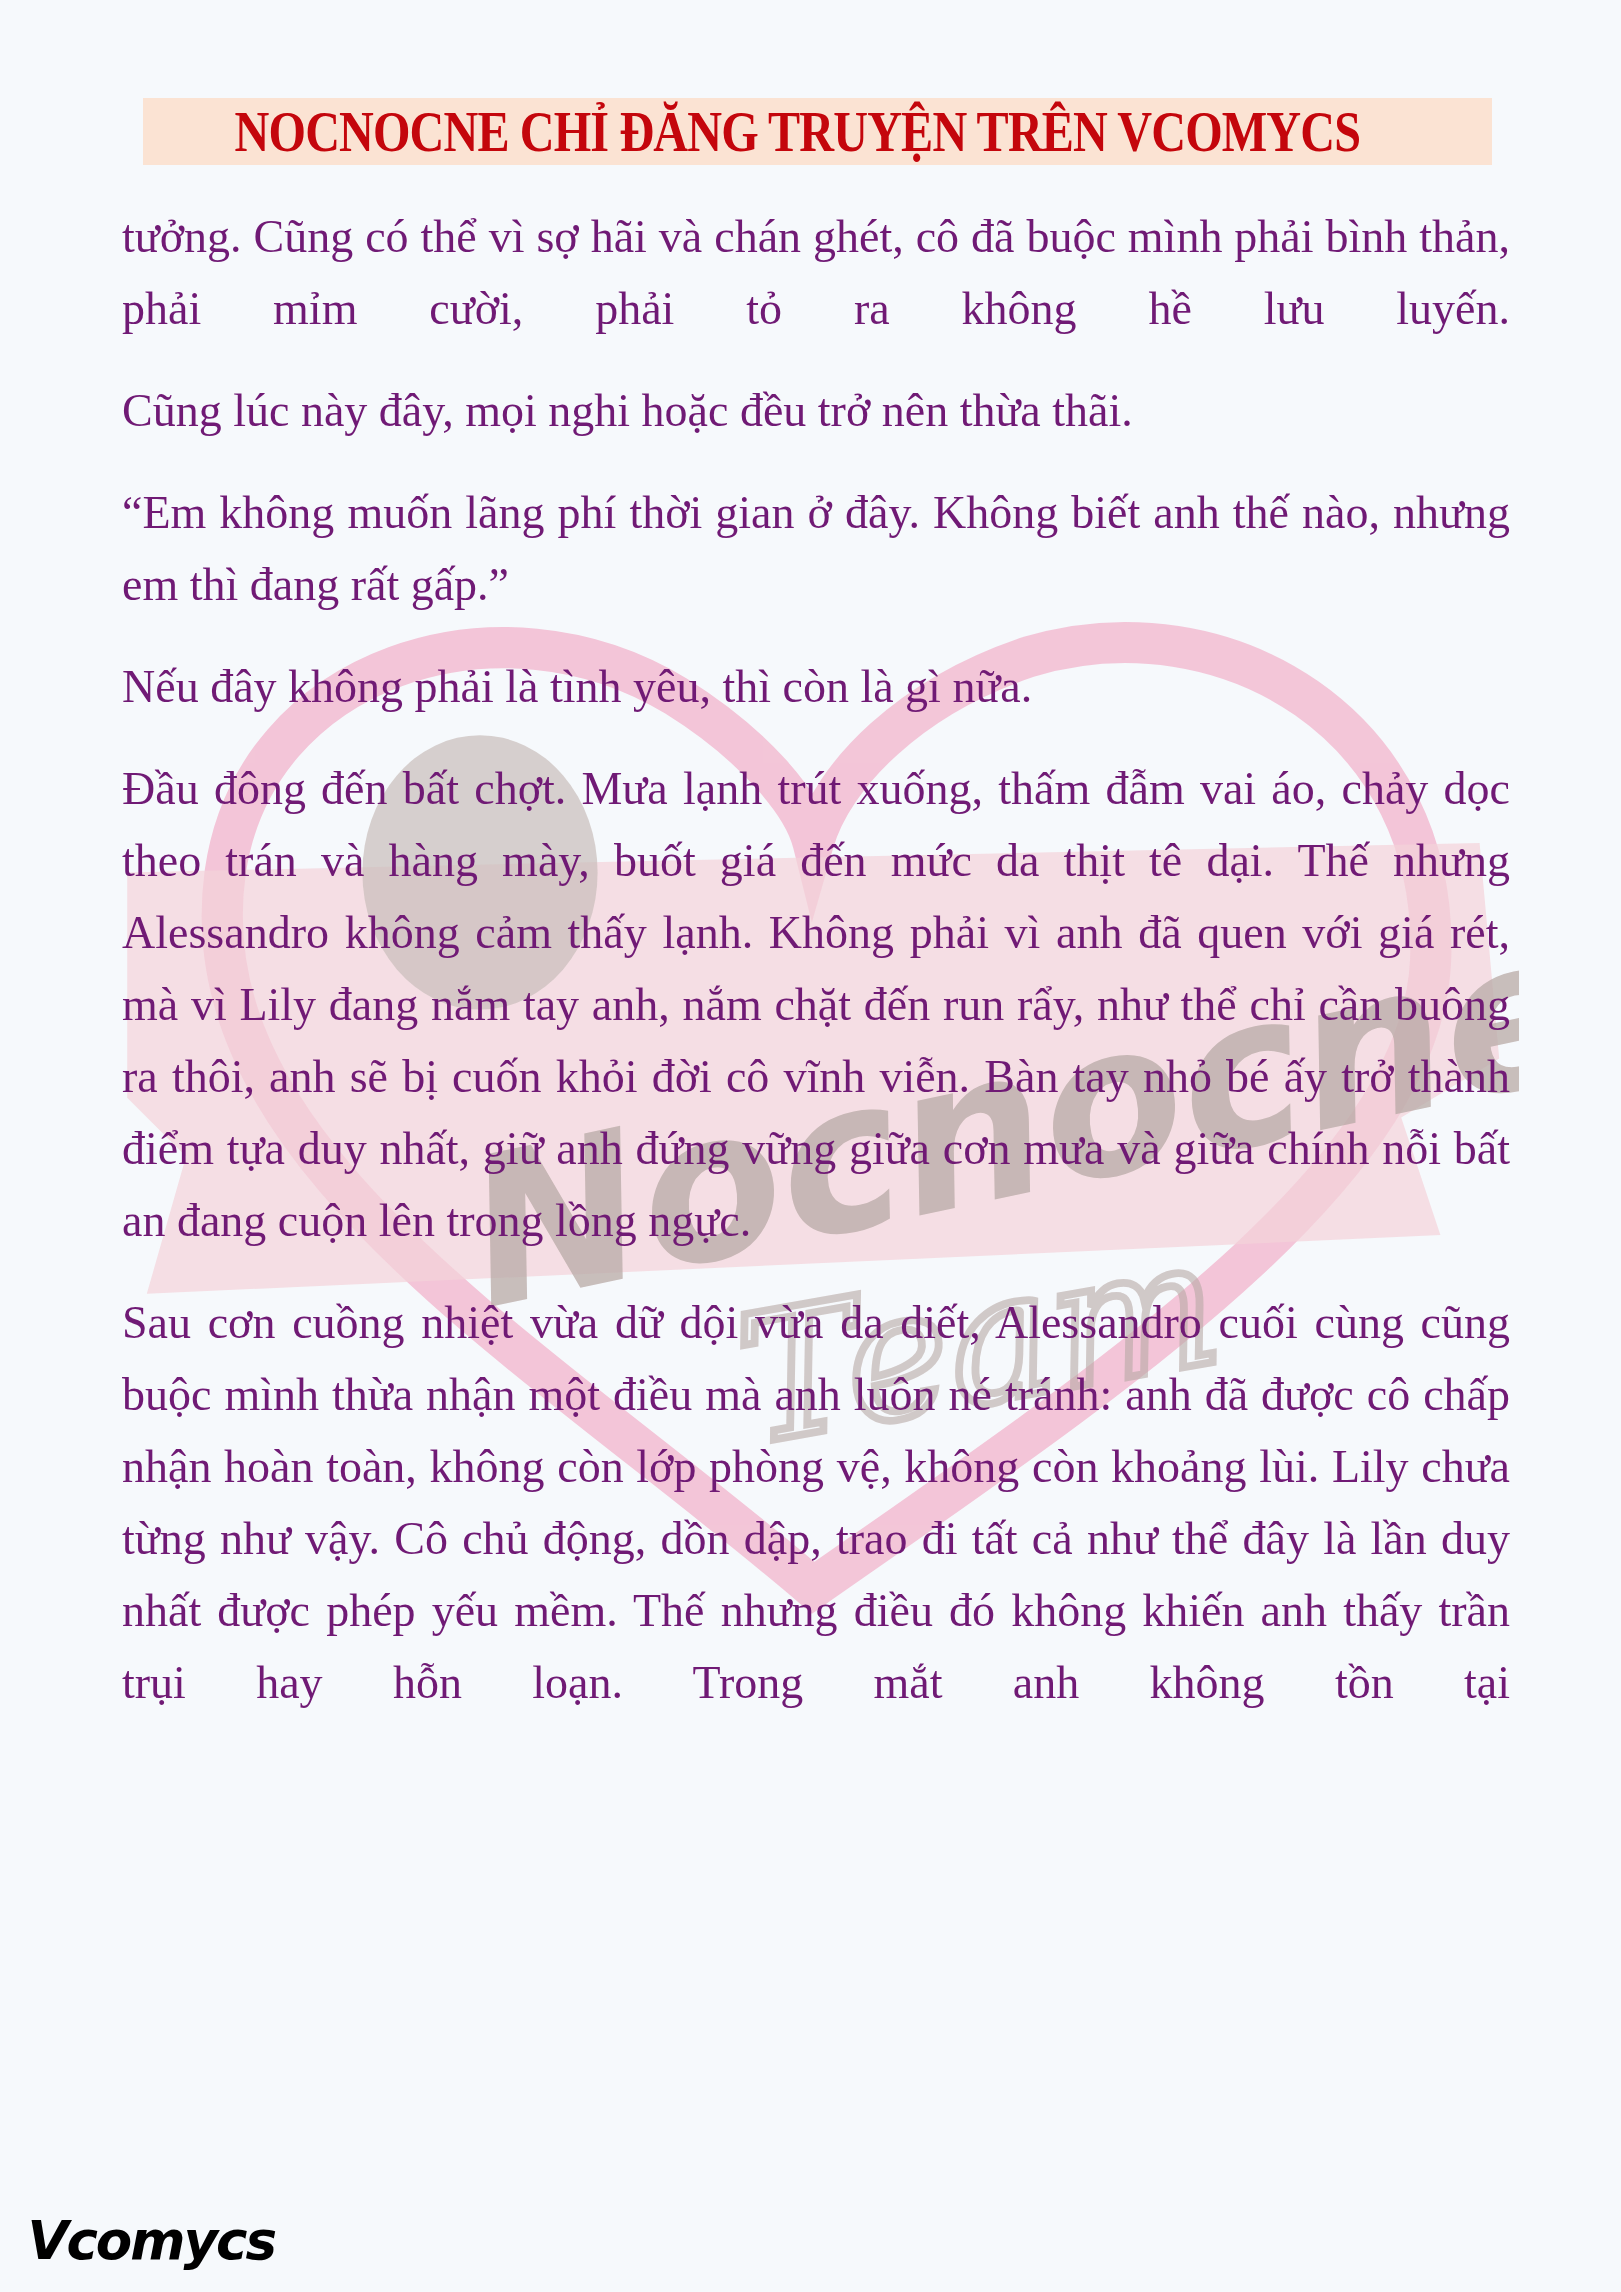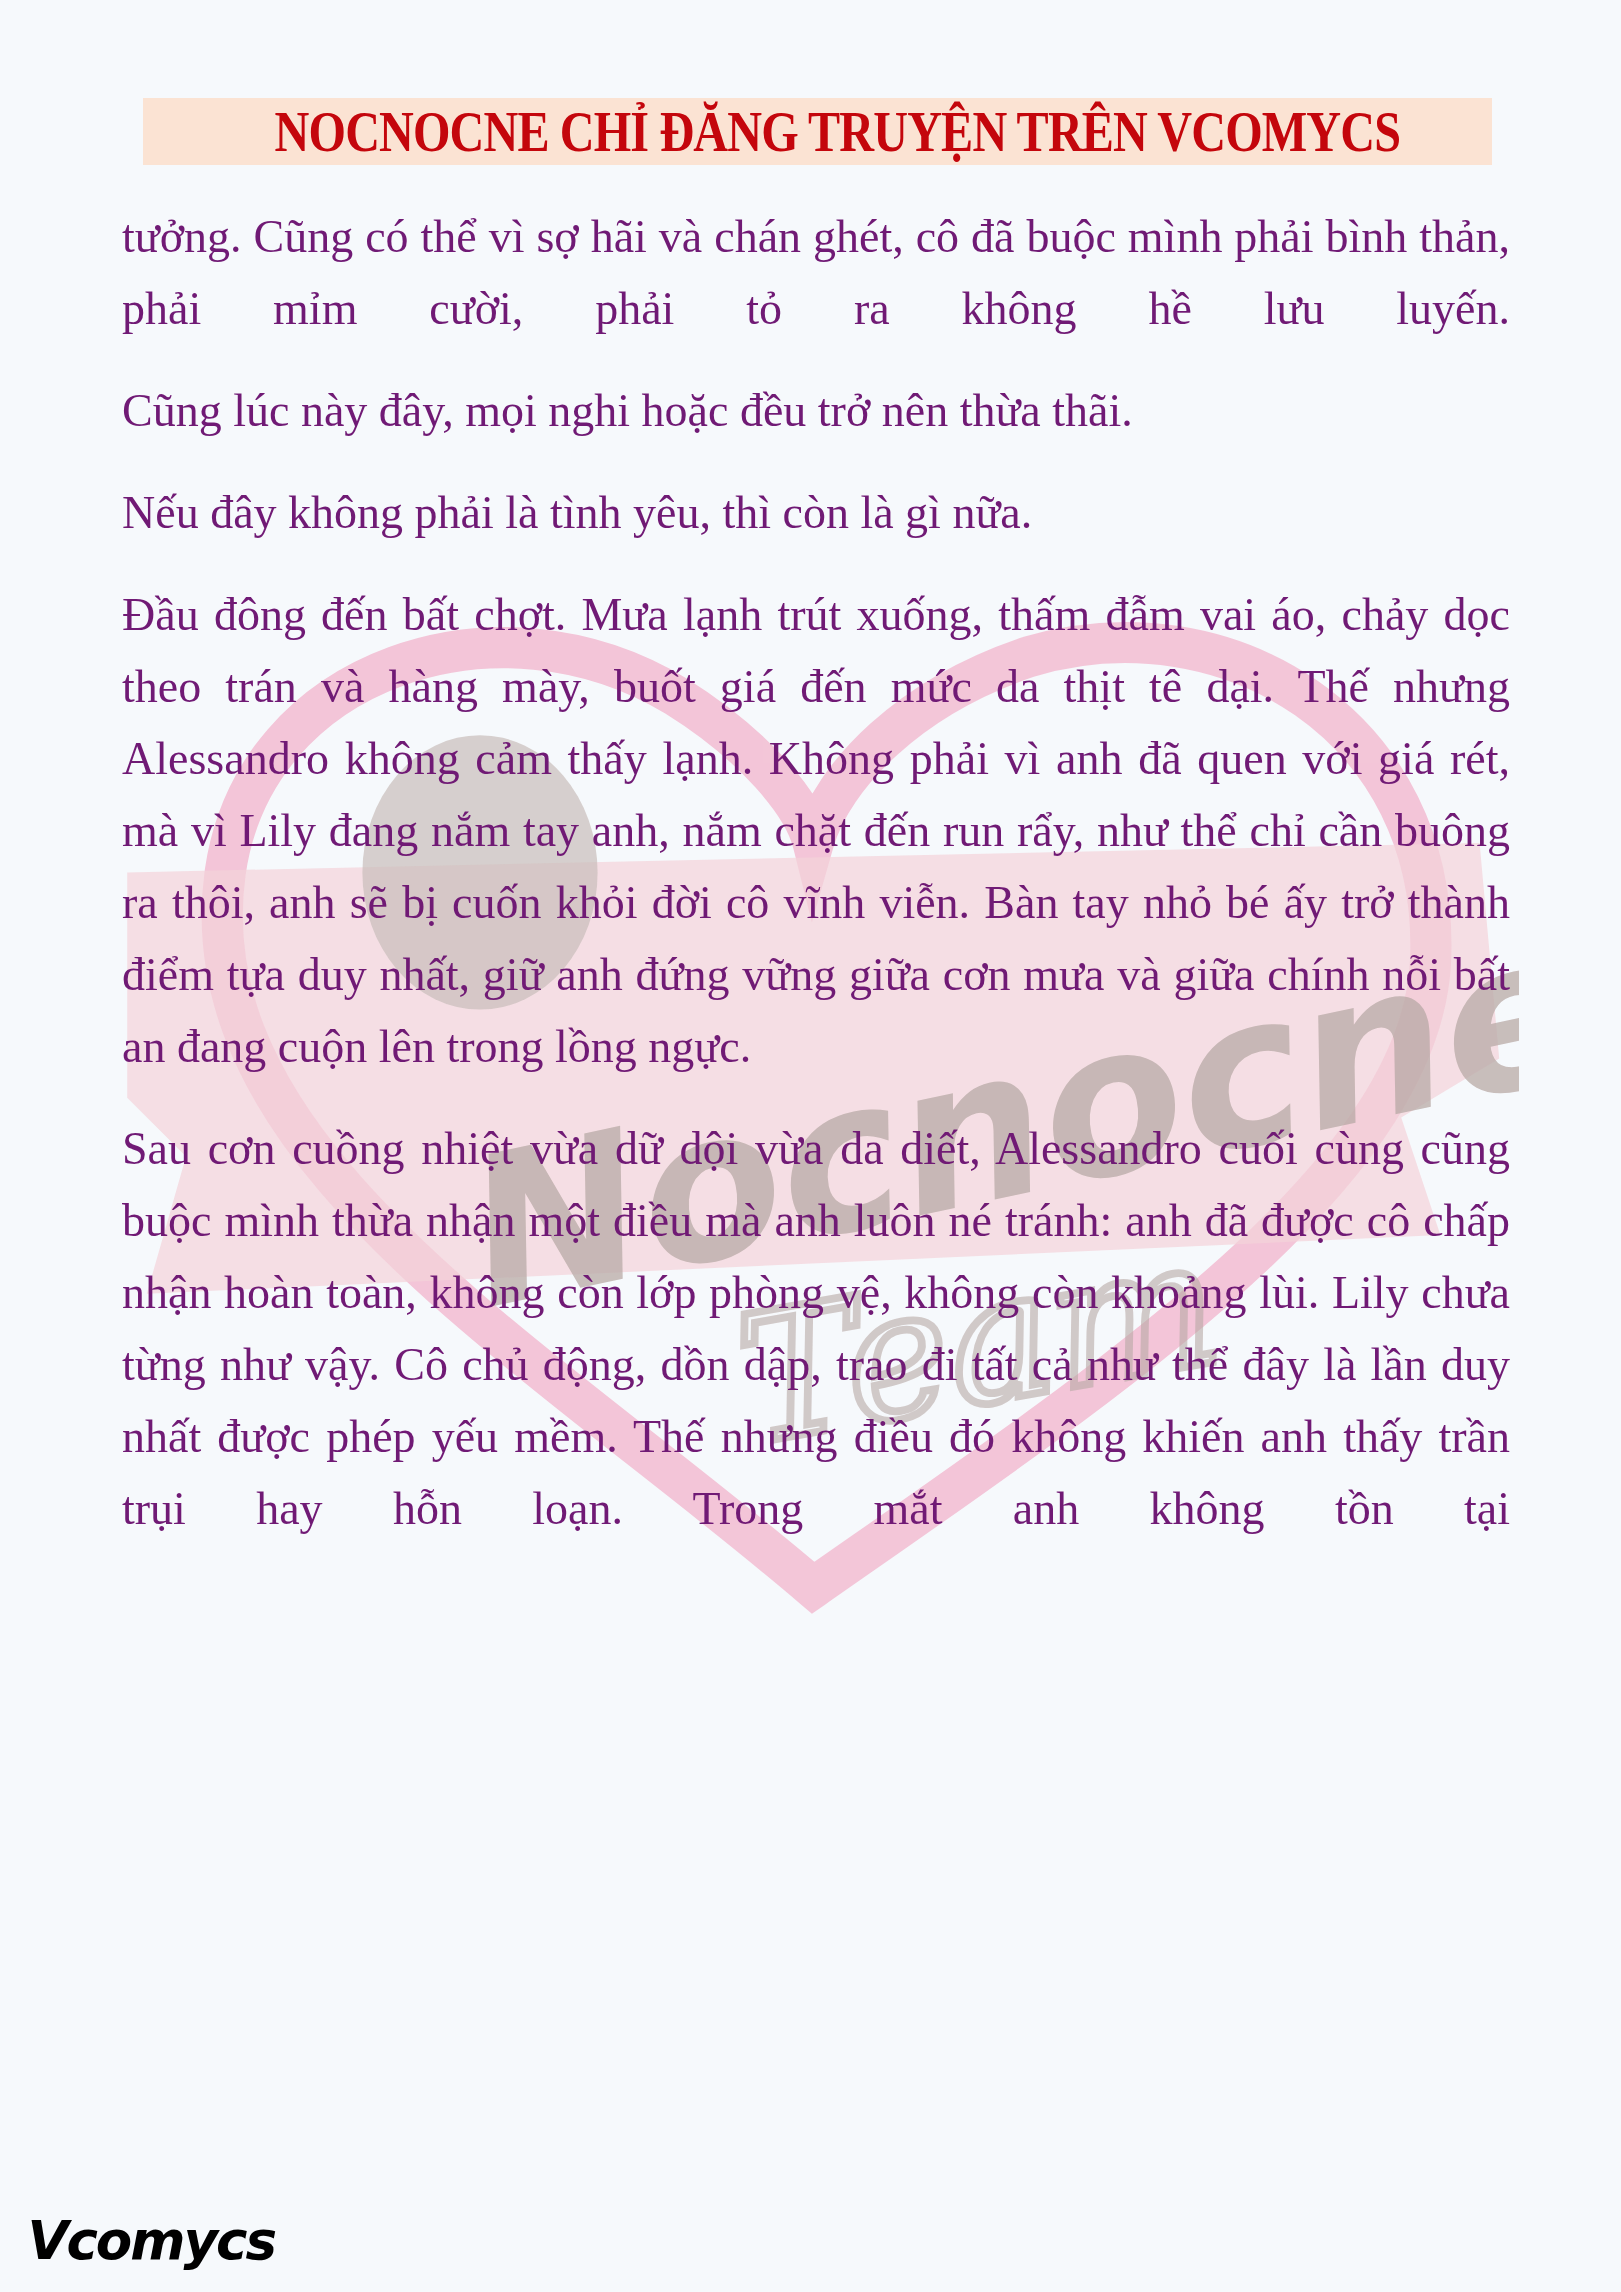--- a/index.html
+++ b/index.html
@@ -9,21 +9,21 @@
     position: relative; overflow: hidden;
     font-family: "Liberation Serif", "DejaVu Serif", serif;
   }
   .watermark {
     position: absolute; left: 127px; top: 549px; width: 1392px; height: 1176px;
     z-index: 0; pointer-events: none;
   }
   .header-banner {
     position: absolute; left: 143px; top: 98px; width: 1349px; height: 67px;
     background: #fbe3d3;
-    display: flex; align-items: center; justify-content: flex-end;
+    display: flex; align-items: center; justify-content: flex-start;
     z-index: 2;
   }
   .header-banner span {
     color: #c4060c; font-weight: bold; font-size: 56px; letter-spacing: -1px;
     transform: scaleX(0.86); white-space: nowrap;
   }
   .content {
     position: absolute; left: 122px; top: 201px; width: 1388px;
     z-index: 2; color: #701a75;
     font-size: 46px; line-height: 72px;
@@ -51,20 +51,21 @@
   </g>
 </svg>
 
 <div class="header-banner">
   <span>NOCNOCNE CHỈ ĐĂNG TRUYỆN TRÊN VCOMYCS</span>
 </div>
 
 <div class="content">
   <p class="just-last">tưởng. Cũng có thể vì sợ hãi và chán ghét, cô đã buộc mình phải bình thản, phải mỉm cười, phải tỏ ra không hề lưu luyến.</p>
   <p>Cũng lúc này đây, mọi nghi hoặc đều trở nên thừa thãi.</p>
+  <p>“Em không muốn lãng phí thời gian ở đây. Không biết anh thế nào, nhưng em thì đang rất gấp.”</p>
   <p>Nếu đây không phải là tình yêu, thì còn là gì nữa.</p>
   <p>Đầu đông đến bất chợt. Mưa lạnh trút xuống, thấm đẫm vai áo, chảy dọc theo trán và hàng mày, buốt giá đến mức da thịt tê dại. Thế nhưng Alessandro không cảm thấy lạnh. Không phải vì anh đã quen với giá rét, mà vì Lily đang nắm tay anh, nắm chặt đến run rẩy, như thể chỉ cần buông ra thôi, anh sẽ bị cuốn khỏi đời cô vĩnh viễn. Bàn tay nhỏ bé ấy trở thành điểm tựa duy nhất, giữ anh đứng vững giữa cơn mưa và giữa chính nỗi bất an đang cuộn lên trong lồng ngực.</p>
   <p class="just-last">Sau cơn cuồng nhiệt vừa dữ dội vừa da diết, Alessandro cuối cùng cũng buộc mình thừa nhận một điều mà anh luôn né tránh: anh đã được cô chấp nhận hoàn toàn, không còn lớp phòng vệ, không còn khoảng lùi. Lily chưa từng như vậy. Cô chủ động, dồn dập, trao đi tất cả như thể đây là lần duy nhất được phép yếu mềm. Thế nhưng điều đó không khiến anh thấy trần trụi hay hỗn loạn. Trong mắt anh không tồn tại</p>
 </div>
 
 <div class="logo">
   <span>Vcomycs</span>
 </div>
 
 

